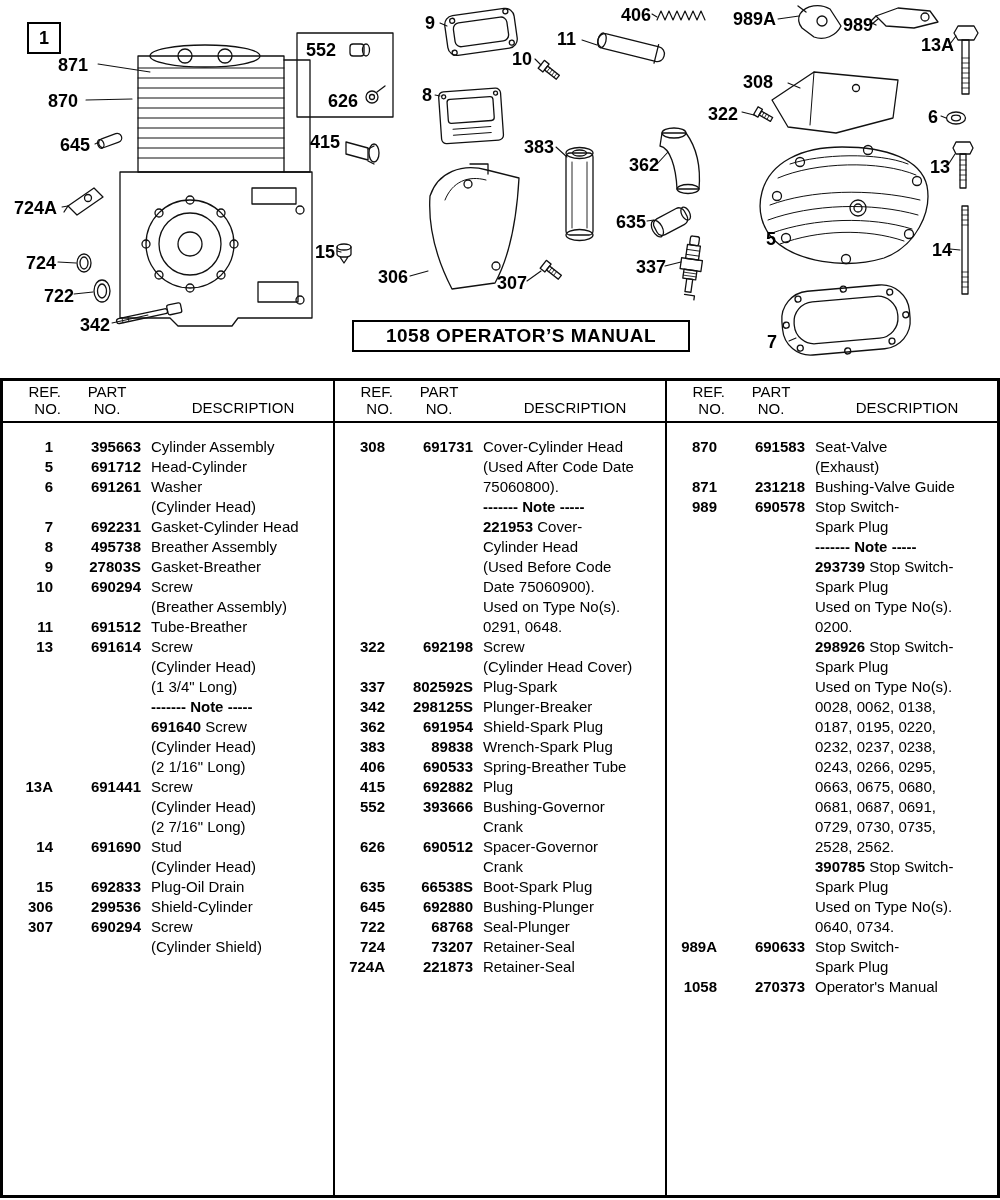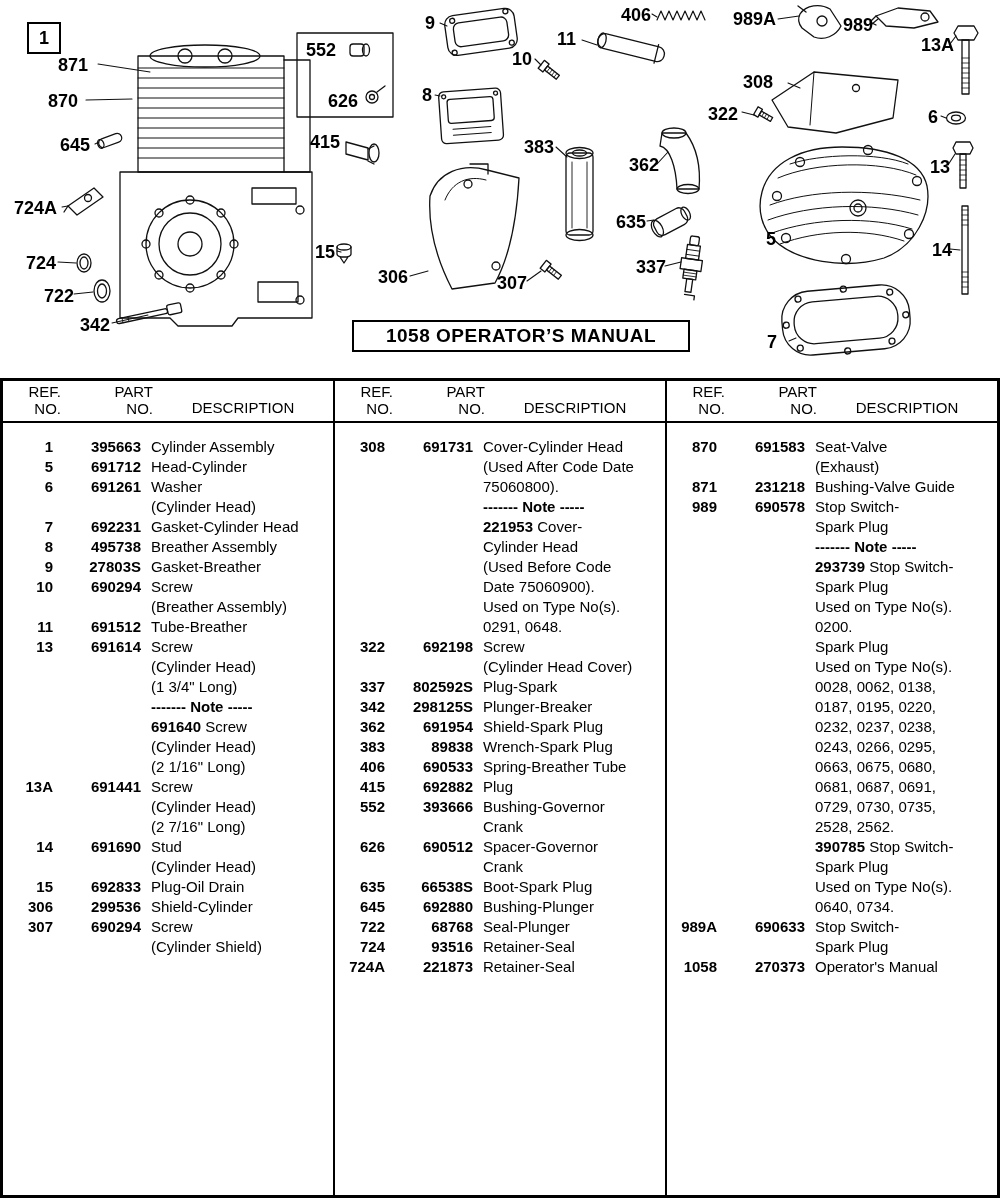--- a/index.html
+++ b/index.html
@@ -16,21 +16,21 @@
 
   
   .parts-table{position:absolute;top:378px;left:0;width:1000px;height:820px;box-sizing:border-box;
     border-top:3px solid #000;border-bottom:3px solid #000;border-left:3px solid #000;border-right:3px solid #000;
     display:flex;}
   .tcol{flex:1 1 0;box-sizing:border-box;display:flex;flex-direction:column;min-width:0;}
   .tcol.sep{border-right:2px solid #000;}
   .thead{height:42px;border-bottom:2px solid #000;display:flex;align-items:flex-end;
     padding:0 0 4px 0;box-sizing:border-box;font-size:15px;line-height:17px;}
   .h-ref{width:58px;text-align:right;flex:none;}
-  .h-part{width:92px;text-align:right;flex:none;}
+  .h-part{width:92px;text-align:center;flex:none;}
   .h-desc{flex:1;text-align:center;padding-bottom:1px;}
   .tbody{padding-top:14px;}
   .trow{display:flex;font-size:15px;line-height:20px;}
   .tref{width:50px;text-align:right;font-weight:700;flex:none;}
   .tpart{width:88px;text-align:right;font-weight:700;flex:none;}
   .tdesc{margin-left:10px;flex:1;min-width:0;white-space:nowrap;}
   .tdesc b{font-weight:700;text-align:right;}
 </style>
 </head>
 <body>
@@ -550,21 +550,21 @@
             <span class="tpart">692880</span>
             <span class="tdesc">Bushing-Plunger</span>
           </div>
           <div class="trow">
             <span class="tref">722</span>
             <span class="tpart">68768</span>
             <span class="tdesc">Seal-Plunger</span>
           </div>
           <div class="trow">
             <span class="tref">724</span>
-            <span class="tpart">93516</span>
+            <span class="tpart">73207</span>
             <span class="tdesc">Retainer-Seal</span>
           </div>
           <div class="trow">
             <span class="tref">724A</span>
             <span class="tpart">221873</span>
             <span class="tdesc">Retainer-Seal</span>
           </div>
         </div>
     </div>
 
@@ -627,20 +627,25 @@
             <span class="tdesc">Used on Type No(s).</span>
           </div>
           <div class="trow">
             <span class="tref"></span>
             <span class="tpart"></span>
             <span class="tdesc">0200.</span>
           </div>
           <div class="trow">
             <span class="tref"></span>
             <span class="tpart"></span>
+            <span class="tdesc"><b>298926</b> Stop Switch-</span>
+          </div>
+          <div class="trow">
+            <span class="tref"></span>
+            <span class="tpart"></span>
             <span class="tdesc">Spark Plug</span>
           </div>
           <div class="trow">
             <span class="tref"></span>
             <span class="tpart"></span>
             <span class="tdesc">Used on Type No(s).</span>
           </div>
           <div class="trow">
             <span class="tref"></span>
             <span class="tpart"></span>

